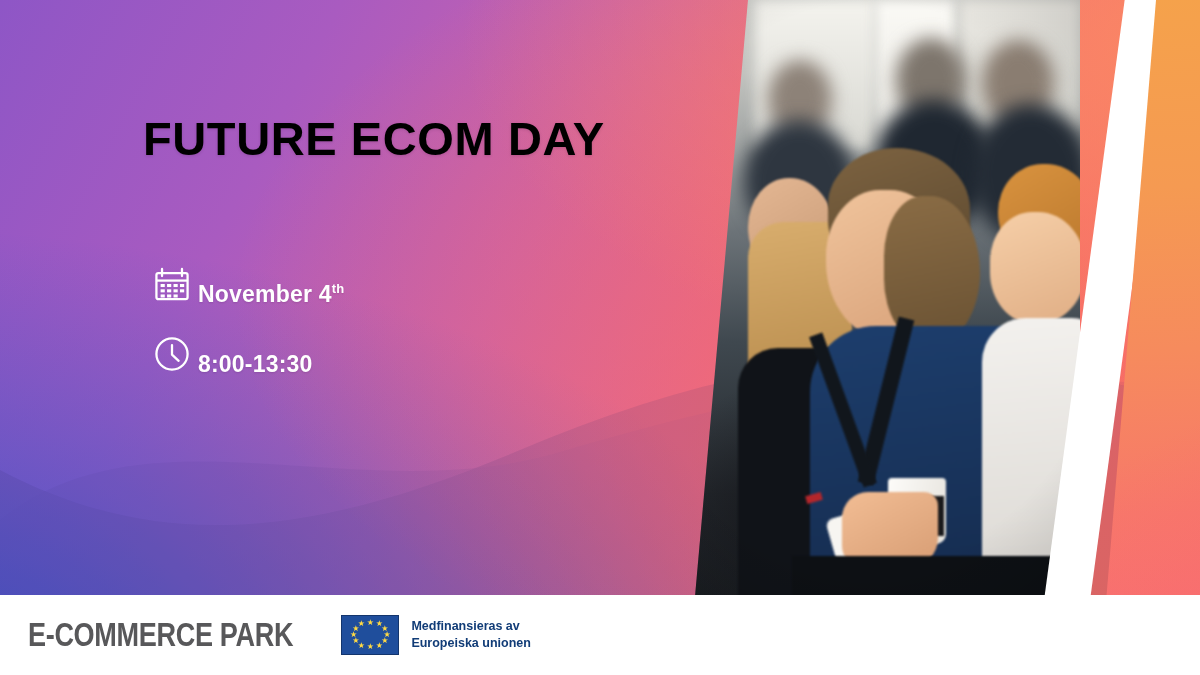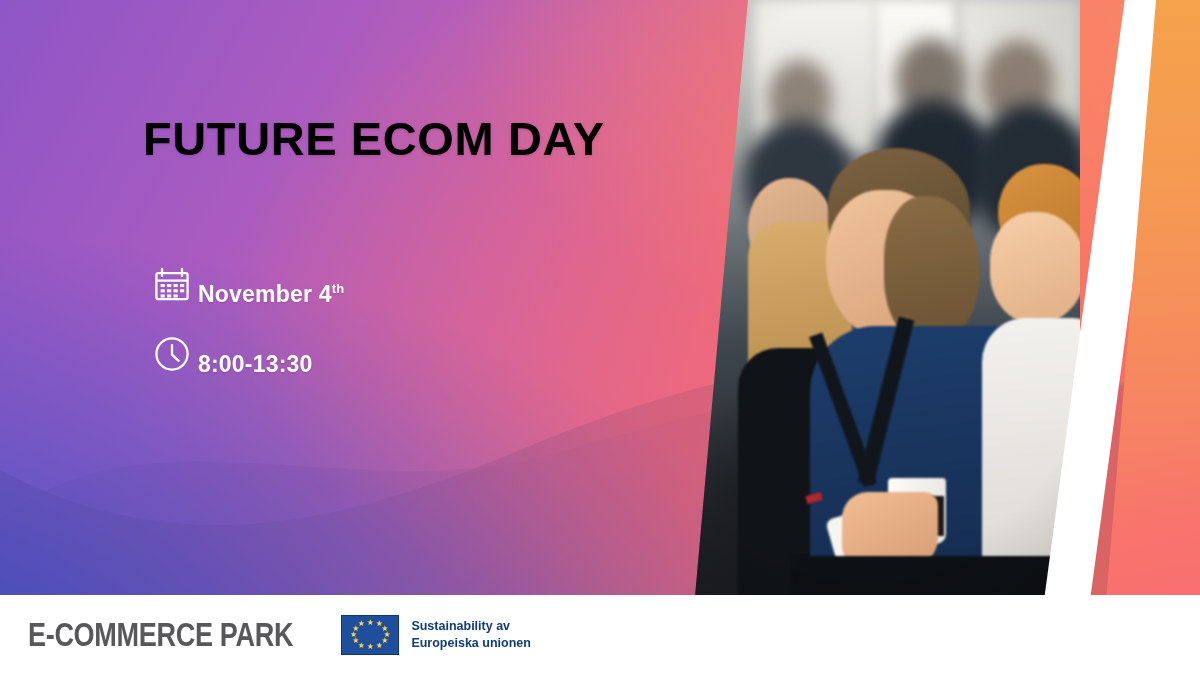--- a/index.html
+++ b/index.html
@@ -307,20 +307,20 @@
           <span class="star" style="left:76%;top:66%;">★</span>
           <span class="star" style="left:66%;top:78%;">★</span>
           <span class="star" style="left:50%;top:82%;">★</span>
           <span class="star" style="left:34%;top:78%;">★</span>
           <span class="star" style="left:24%;top:66%;">★</span>
           <span class="star" style="left:20%;top:50%;">★</span>
           <span class="star" style="left:24%;top:34%;">★</span>
           <span class="star" style="left:34%;top:22%;">★</span>
         </div>
         <div class="eu-text">
-          <div>Sustainability av</div>
+          <div>Medfinansieras av</div>
           <div>Europeiska unionen</div>
         </div>
       </div>
     </div>
   </div>
 
 </div>
 
 </body></html>

